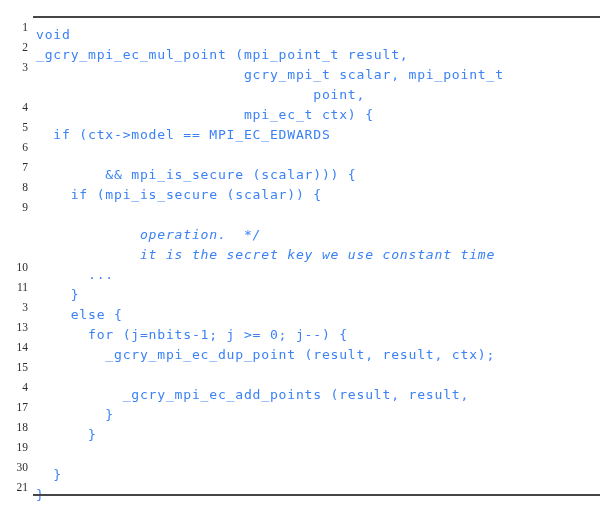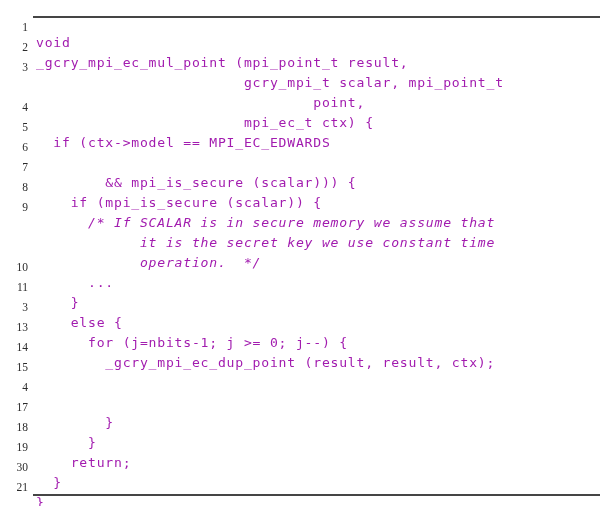--- a/index.html
+++ b/index.html
@@ -50,26 +50,26 @@
     width: 28px;
     text-align: right;
     font-family: "Liberation Serif", "DejaVu Serif", serif;
     font-size: 11.5px;
     line-height: 20px;
     color: #2b2b2b;
   }
   .code-text {
     position: absolute;
     left: 36px;
-    top: 16px;
+    top: 8px;
     font-family: "DejaVu Sans Mono", "Liberation Mono", monospace;
     font-size: 13.1px;
     letter-spacing: 0.78px;
     line-height: 20px;
-    color: #a21caf;
+    color: #3b82f6;
     white-space: pre;
   }
   .code-text.comment {
     font-style: italic;
   }
 </style>
 </head>
 <body>
 
 <div id="listing">
@@ -79,32 +79,32 @@
   <div class="code-area">
       <div class="code-line"><span class="lineno">1</span><span class="code-text">void</span></div>
       <div class="code-line"><span class="lineno">2</span><span class="code-text">_gcry_mpi_ec_mul_point (mpi_point_t result,</span></div>
       <div class="code-line"><span class="lineno">3</span><span class="code-text">                        gcry_mpi_t scalar, mpi_point_t</span></div>
       <div class="code-line"><span class="lineno"></span><span class="code-text">                                point,</span></div>
       <div class="code-line"><span class="lineno">4</span><span class="code-text">                        mpi_ec_t ctx) {</span></div>
       <div class="code-line"><span class="lineno">5</span><span class="code-text">  if (ctx-&gt;model == MPI_EC_EDWARDS</span></div>
       <div class="code-line"><span class="lineno">6</span></div>
       <div class="code-line"><span class="lineno">7</span><span class="code-text">        &amp;&amp; mpi_is_secure (scalar))) {</span></div>
       <div class="code-line"><span class="lineno">8</span><span class="code-text">    if (mpi_is_secure (scalar)) {</span></div>
-      <div class="code-line"><span class="lineno">9</span><span class="code-text comment">      /* If SCALAR is in secure memory we assume that</span></div>
+      <div class="code-line"><span class="lineno">9</span></div>
+      <div class="code-line"><span class="lineno"></span><span class="code-text comment">            operation.  */</span></div>
       <div class="code-line"><span class="lineno"></span><span class="code-text comment">            it is the secret key we use constant time</span></div>
-      <div class="code-line"><span class="lineno"></span><span class="code-text comment">            operation.  */</span></div>
       <div class="code-line"><span class="lineno">10</span><span class="code-text">      ...</span></div>
       <div class="code-line"><span class="lineno">11</span><span class="code-text">    }</span></div>
       <div class="code-line"><span class="lineno">3</span><span class="code-text">    else {</span></div>
       <div class="code-line"><span class="lineno">13</span><span class="code-text">      for (j=nbits-1; j &gt;= 0; j--) {</span></div>
       <div class="code-line"><span class="lineno">14</span><span class="code-text">        _gcry_mpi_ec_dup_point (result, result, ctx);</span></div>
       <div class="code-line"><span class="lineno">15</span></div>
-      <div class="code-line"><span class="lineno">4</span></div>
+      <div class="code-line"><span class="lineno">4</span><span class="code-text">          _gcry_mpi_ec_add_points (result, result,</span></div>
       <div class="code-line"><span class="lineno">17</span><span class="code-text">        }</span></div>
       <div class="code-line"><span class="lineno">18</span><span class="code-text">      }</span></div>
-      <div class="code-line"><span class="lineno">19</span><span class="code-text">    return;</span></div>
+      <div class="code-line"><span class="lineno">19</span></div>
       <div class="code-line"><span class="lineno">30</span><span class="code-text">  }</span></div>
       <div class="code-line"><span class="lineno">21</span><span class="code-text">}</span></div>
     </div>
 
   <div class="rule bottom"></div>
 
 </div>
 
 </body></html>

